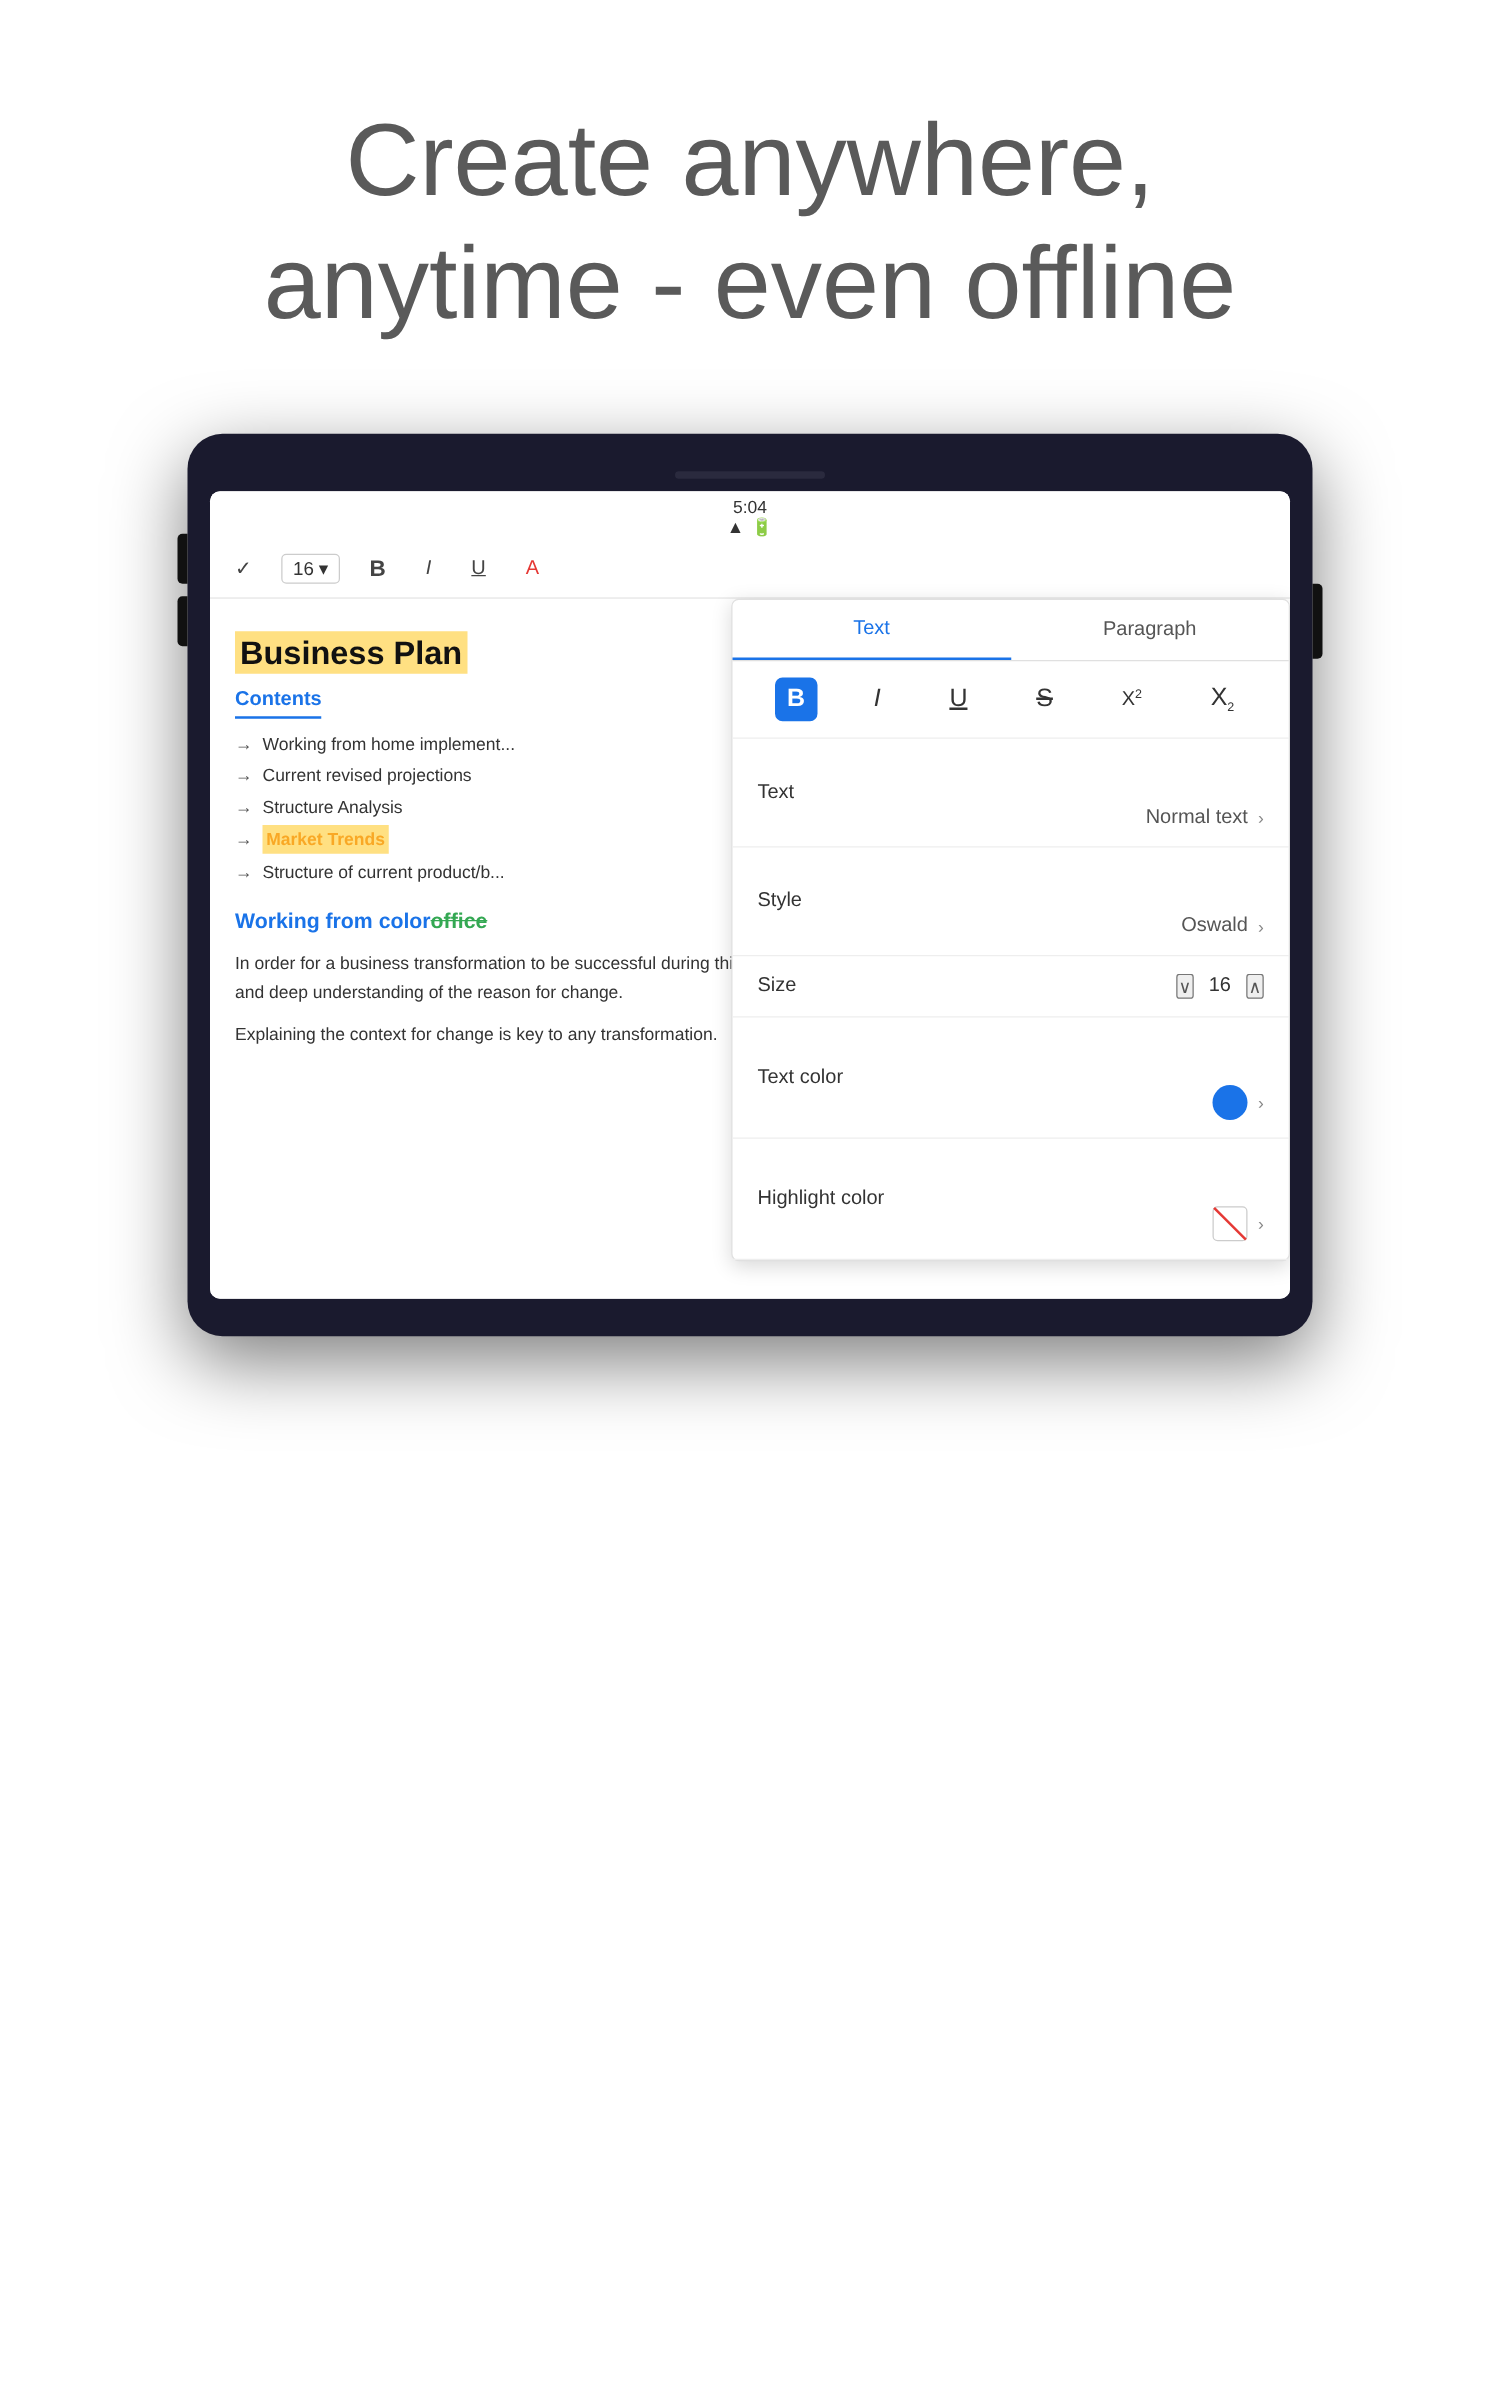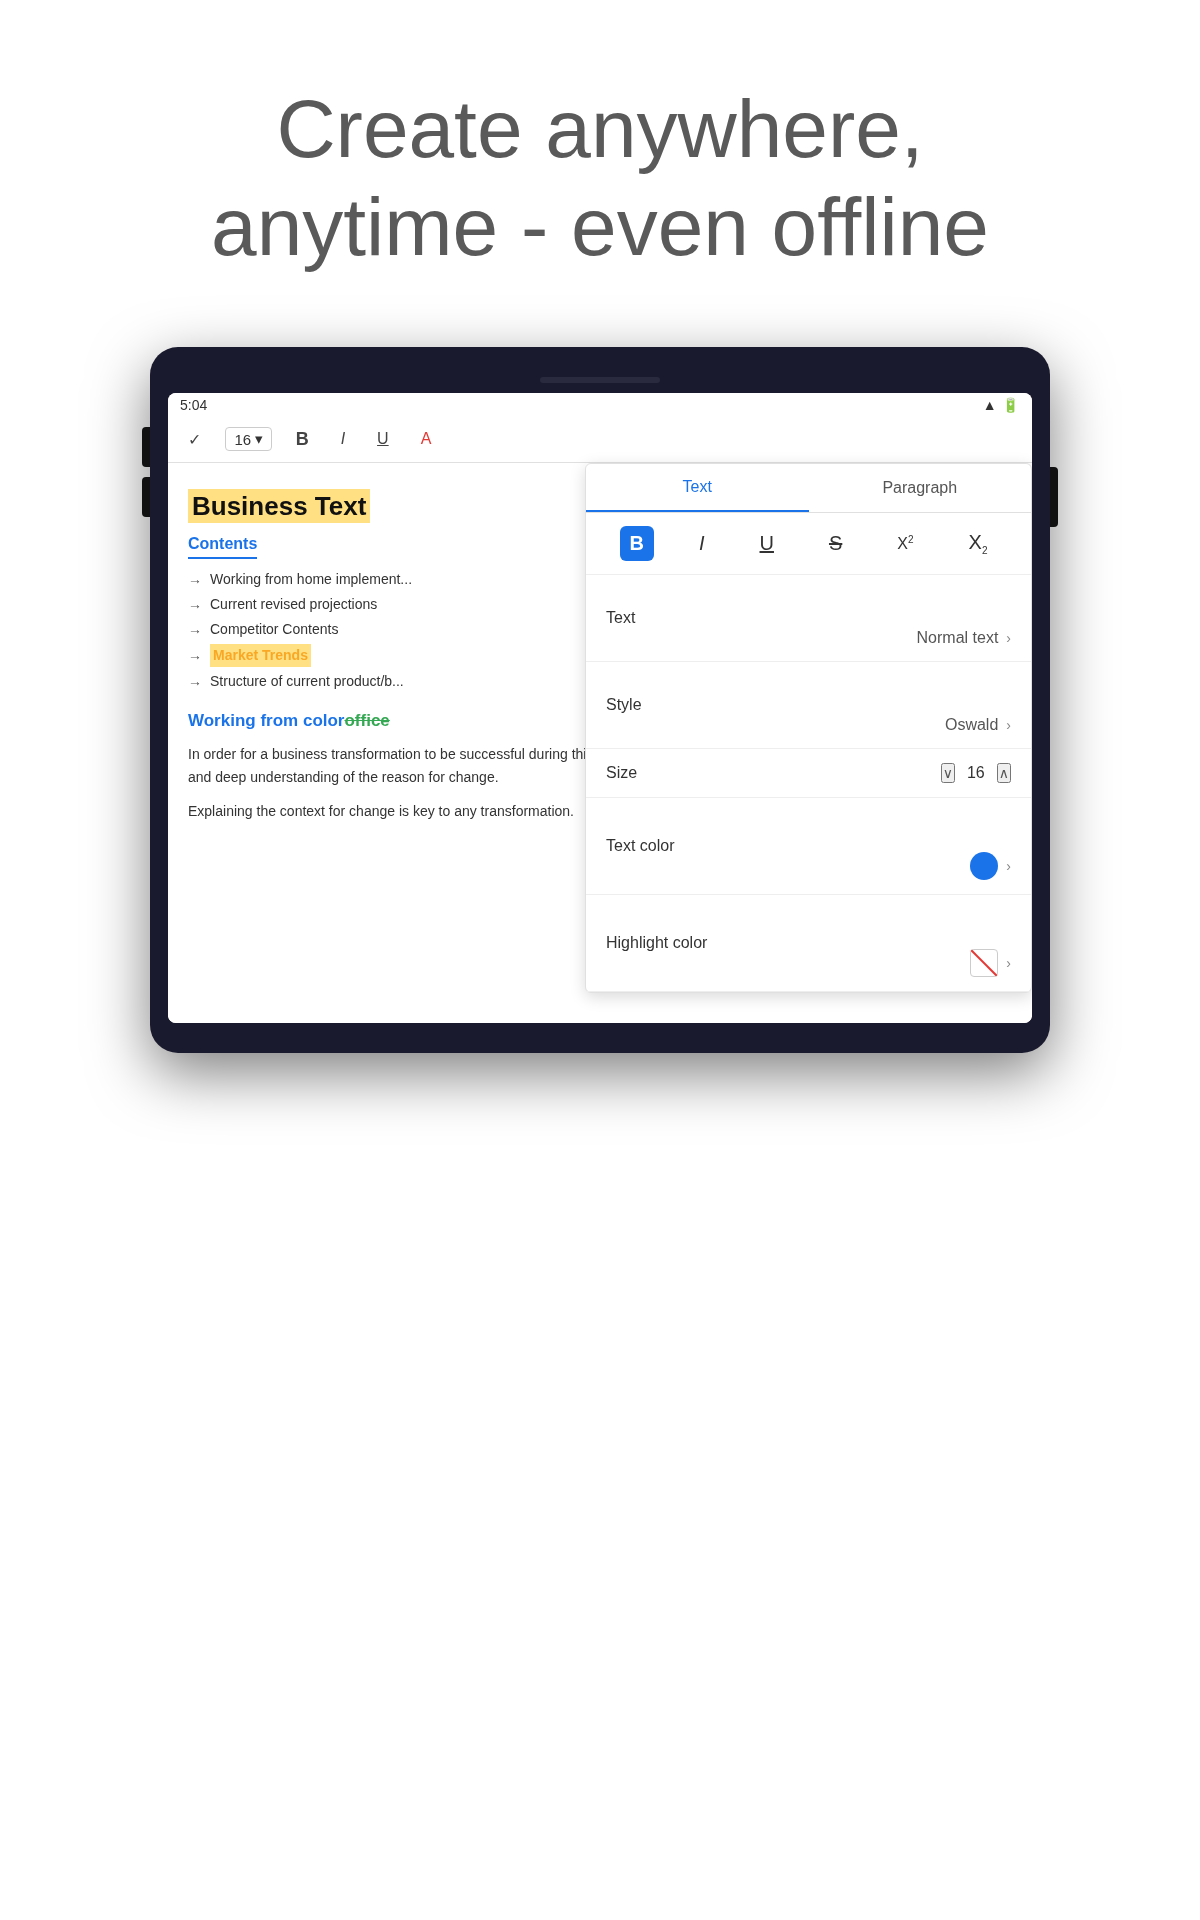--- a/index.html
+++ b/index.html
@@ -74,20 +74,21 @@
 
     
     .status-bar {
       background: #fff;
       display: flex;
       justify-content: space-between;
       align-items: center;
       padding: 4px 12px;
       font-size: 14px;
       color: #333;
+      flex-direction: column;
     }
     .status-time { font-weight: 500; }
     .status-icons { display: flex; gap: 6px; align-items: center; }
 
     
     .toolbar-main {
       background: #fff;
       border-bottom: 1px solid #e0e0e0;
       display: flex;
       align-items: center;
@@ -367,36 +368,36 @@
         <button class="toolbar-btn bold">B</button>
         <button class="toolbar-btn italic">I</button>
         <button class="toolbar-btn" style="text-decoration:underline;">U</button>
         <button class="toolbar-btn" style="color:#e53935;">A</button>
       </div>
 
       <div class="doc-area">
 
         <div class="doc-content">
           <div style="margin-bottom:6px;">
-            <span class="doc-title">Business Text</span>
+            <span class="doc-title">Business Plan</span>
           </div>
 
           <div class="doc-contents-heading">Contents</div>
           <ul class="toc-list">
             <li>
               <span class="arrow">→</span>
               <span>Working from home implement...</span>
             </li>
             <li>
               <span class="arrow">→</span>
               <span>Current revised projections</span>
             </li>
             <li>
               <span class="arrow">→</span>
-              <span>Competitor Contents</span>
+              <span>Structure Analysis</span>
             </li>
             <li class="highlight-item">
               <span class="arrow">→</span>
               <span style="background:#ffe082; padding:1px 3px;">Market Trends</span>
             </li>
             <li>
               <span class="arrow">→</span>
               <span>Structure of current product/b...</span>
             </li>
           </ul>

